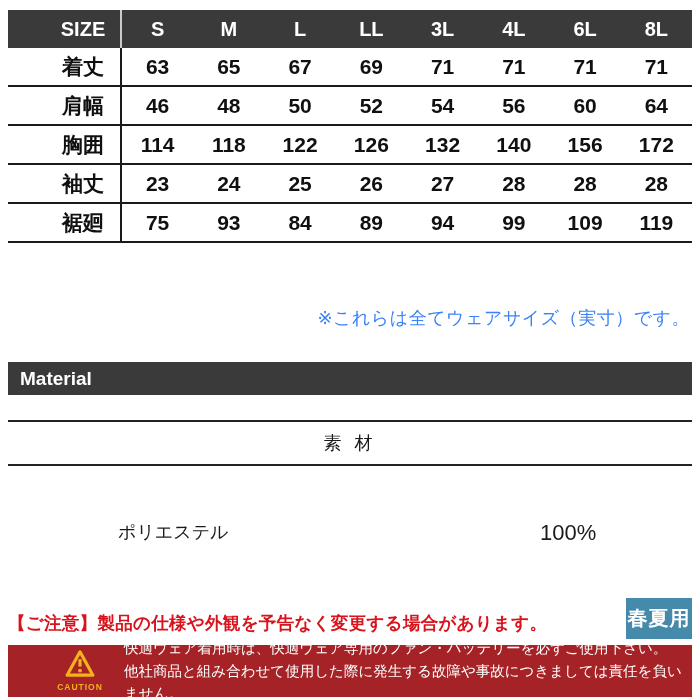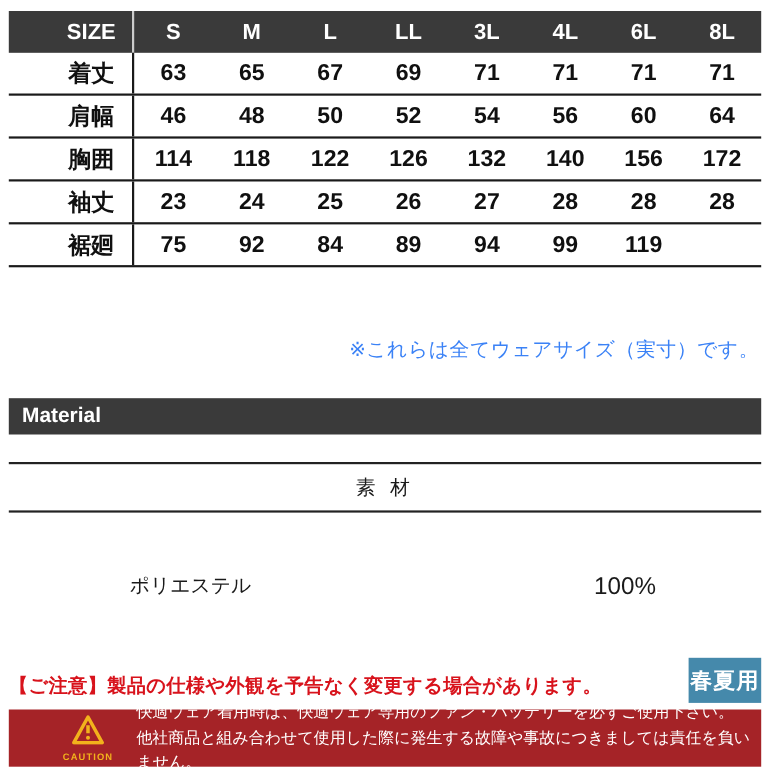--- a/index.html
+++ b/index.html
@@ -136,25 +136,26 @@
       <div class="st-cell">26</div>
       <div class="st-cell">27</div>
       <div class="st-cell">28</div>
       <div class="st-cell">28</div>
       <div class="st-cell">28</div>
     </div>
 
     <div class="st-row">
       <div class="st-cell st-labelcol">裾廻</div>
       <div class="st-cell">75</div>
-      <div class="st-cell">92</div>
+      <div class="st-cell">93</div>
       <div class="st-cell">84</div>
       <div class="st-cell">89</div>
       <div class="st-cell">94</div>
       <div class="st-cell">99</div>
+      <div class="st-cell">109</div>
       <div class="st-cell">119</div>
     </div>
   </div>
 
   <div class="size-note">※これらは全てウェアサイズ（実寸）です。</div>
 
   <div class="material-bar">
     <span class="label">Material</span>
   </div>
 

